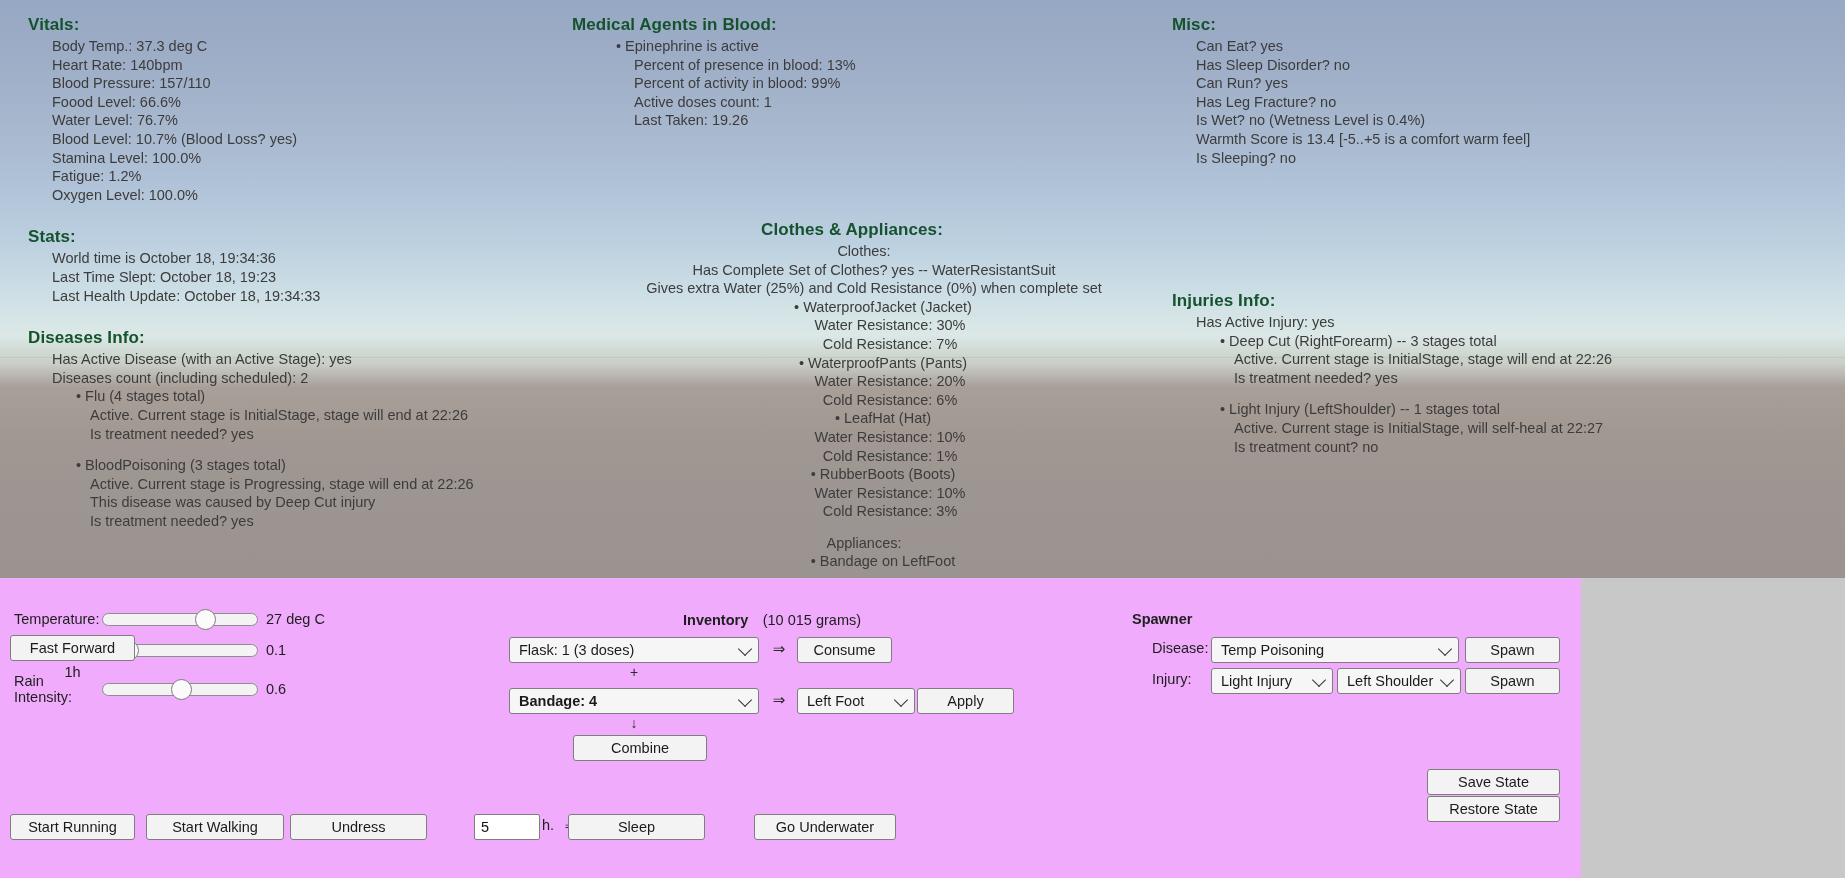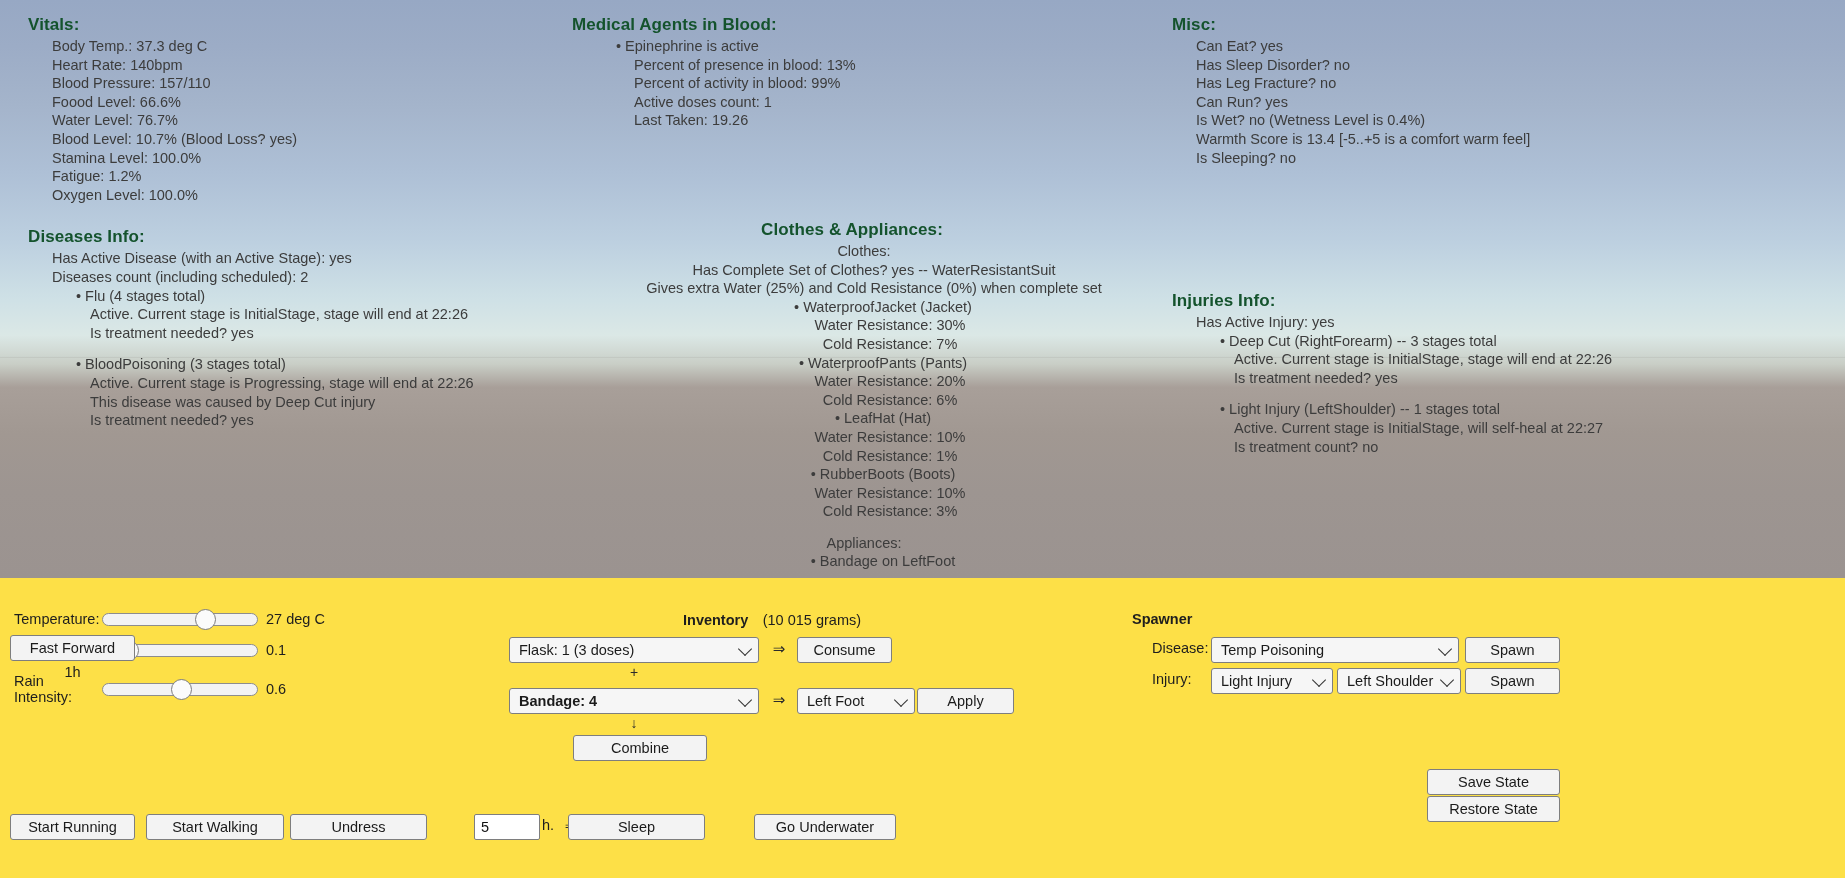--- a/index.html
+++ b/index.html
@@ -46,22 +46,22 @@
   .i1{padding-left:24px;}
   .i2{padding-left:44px;}
   .i3{padding-left:62px;}
   .i4{padding-left:48px;}
   .gap{height:13px;}
   .sect{margin-bottom:0px;}
   .blk{margin-top:22px;}
 
   
   .panel{
-    position:absolute;left:0;top:578px;width:1845px;height:300px;
-    background:#fde047;
+    position:absolute;left:0;top:578px;width:1581px;height:300px;
+    background:#f0abfc;
   }
   .lbl{font-size:14.5px;color:#1e1e1e;}
   .bold{font-weight:bold;}
 
   
   .sliderrow{position:absolute;display:flex;align-items:center;}
   .srail{
     position:relative;width:156px;height:13px;border-radius:7px;
     background:#f3f3f3;border:1px solid #8d8d8d;box-sizing:border-box;
   }
@@ -117,20 +117,26 @@
         <div class="ln i1">Heart Rate: 140bpm</div>
         <div class="ln i1">Blood Pressure: 157/110</div>
         <div class="ln i1">Foood Level: 66.6%</div>
         <div class="ln i1">Water Level: 76.7%</div>
         <div class="ln i1">Blood Level: 10.7% (Blood Loss? yes)</div>
         <div class="ln i1">Stamina Level: 100.0%</div>
         <div class="ln i1">Fatigue: 1.2%</div>
         <div class="ln i1">Oxygen Level: 100.0%</div>
       </div>
 
+      <div class="sect blk">
+        <div class="h">Stats:</div>
+        <div class="ln i1">World time is October 18, 19:34:36</div>
+        <div class="ln i1">Last Time Slept: October 18, 19:23</div>
+        <div class="ln i1">Last Health Update: October 18, 19:34:33</div>
+      </div>
 
       <div class="sect blk">
         <div class="h">Diseases Info:</div>
         <div class="ln i1">Has Active Disease (with an Active Stage): yes</div>
         <div class="ln i1">Diseases count (including scheduled): 2</div>
 
         <div>
           <div class="ln i4">• Flu (4 stages total)</div>
           <div class="ln i3">Active. Current stage is InitialStage, stage will end at 22:26</div>
           <div class="ln i3">Is treatment needed? yes</div>
@@ -189,22 +195,22 @@
         <div class="ln i1">Appliances:</div>
         <div class="ln i3">• Bandage on LeftFoot</div>
       </div>
     </div>
 
     <div class="col" style="left:1172px;top:14px;width:640px;">
       <div class="sect">
         <div class="h">Misc:</div>
         <div class="ln i1">Can Eat? yes</div>
         <div class="ln i1">Has Sleep Disorder? no</div>
+        <div class="ln i1">Can Run? yes</div>
         <div class="ln i1">Has Leg Fracture? no</div>
-        <div class="ln i1">Can Run? yes</div>
         <div class="ln i1">Is Wet? no (Wetness Level is 0.4%)</div>
         <div class="ln i1">Warmth Score is 13.4 [-5..+5 is a comfort warm feel]</div>
         <div class="ln i1">Is Sleeping? no</div>
       </div>
     </div>
 
     <div class="col" style="left:1172px;top:290px;width:640px;">
       <div class="h">Injuries Info:</div>
       <div class="ln i1">Has Active Injury: yes</div>
 

